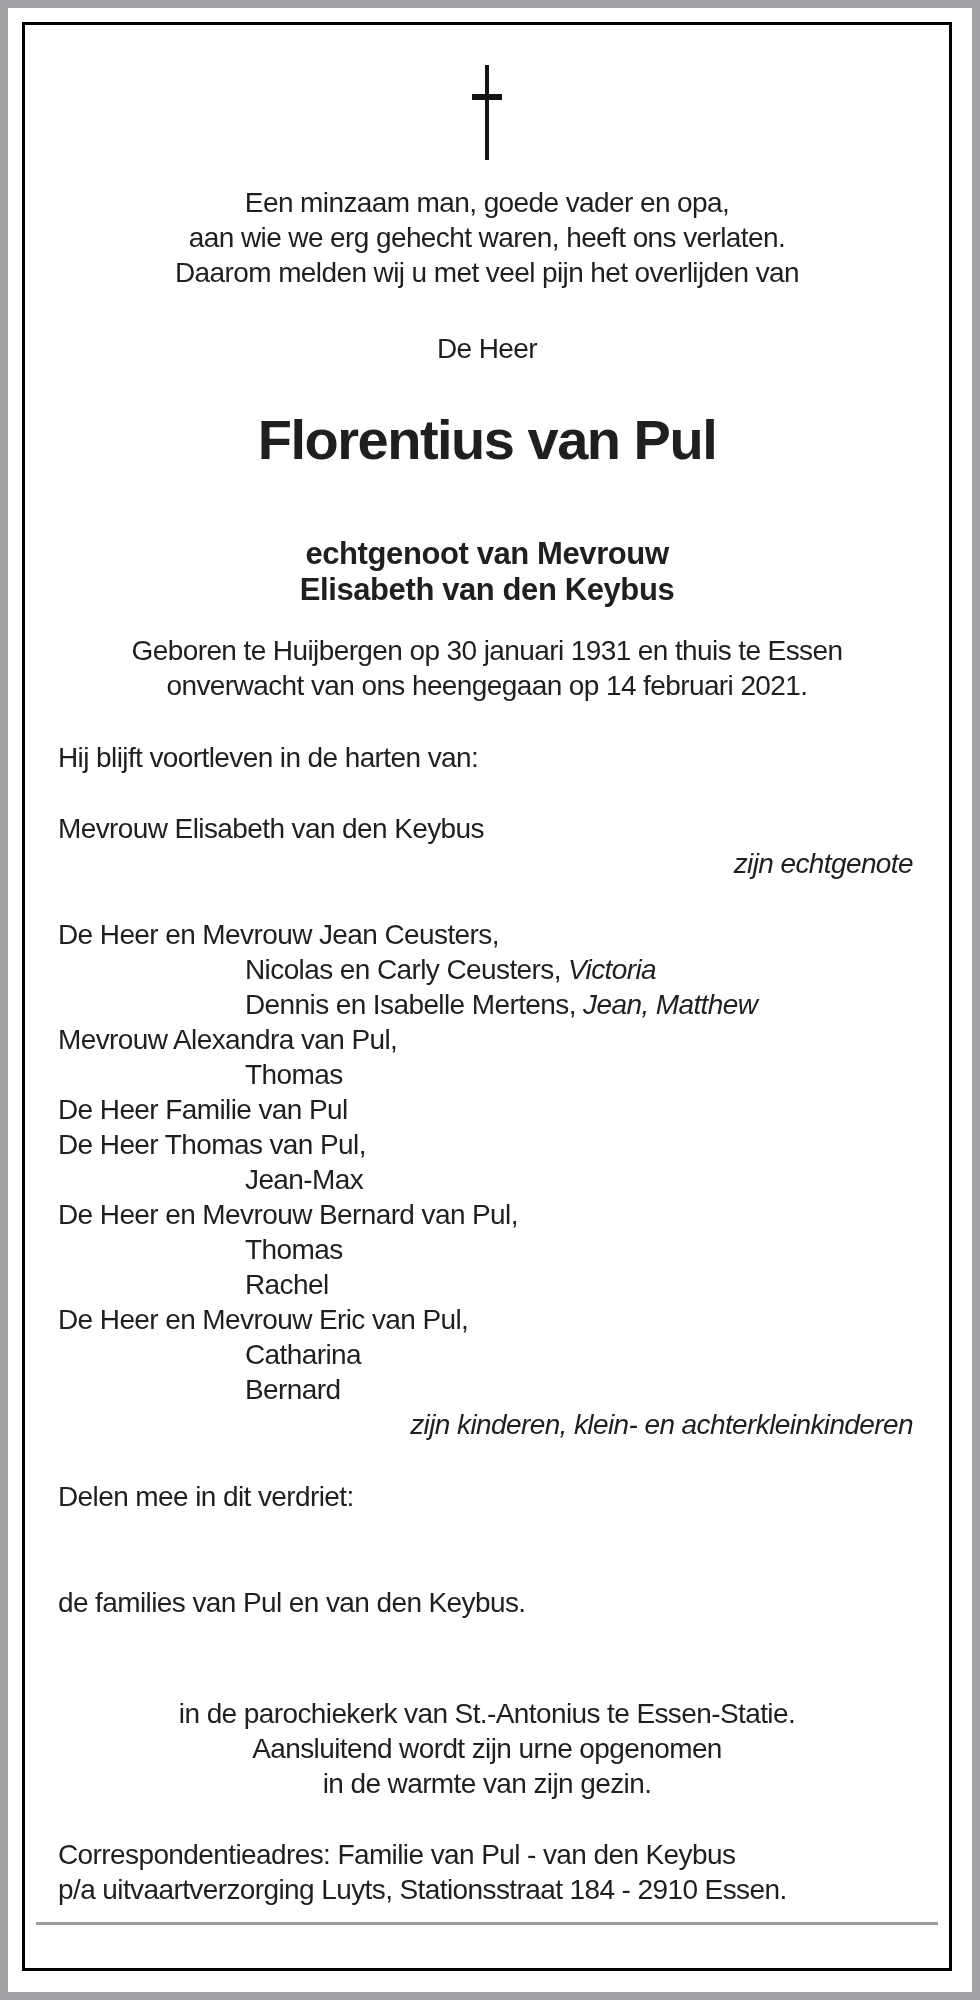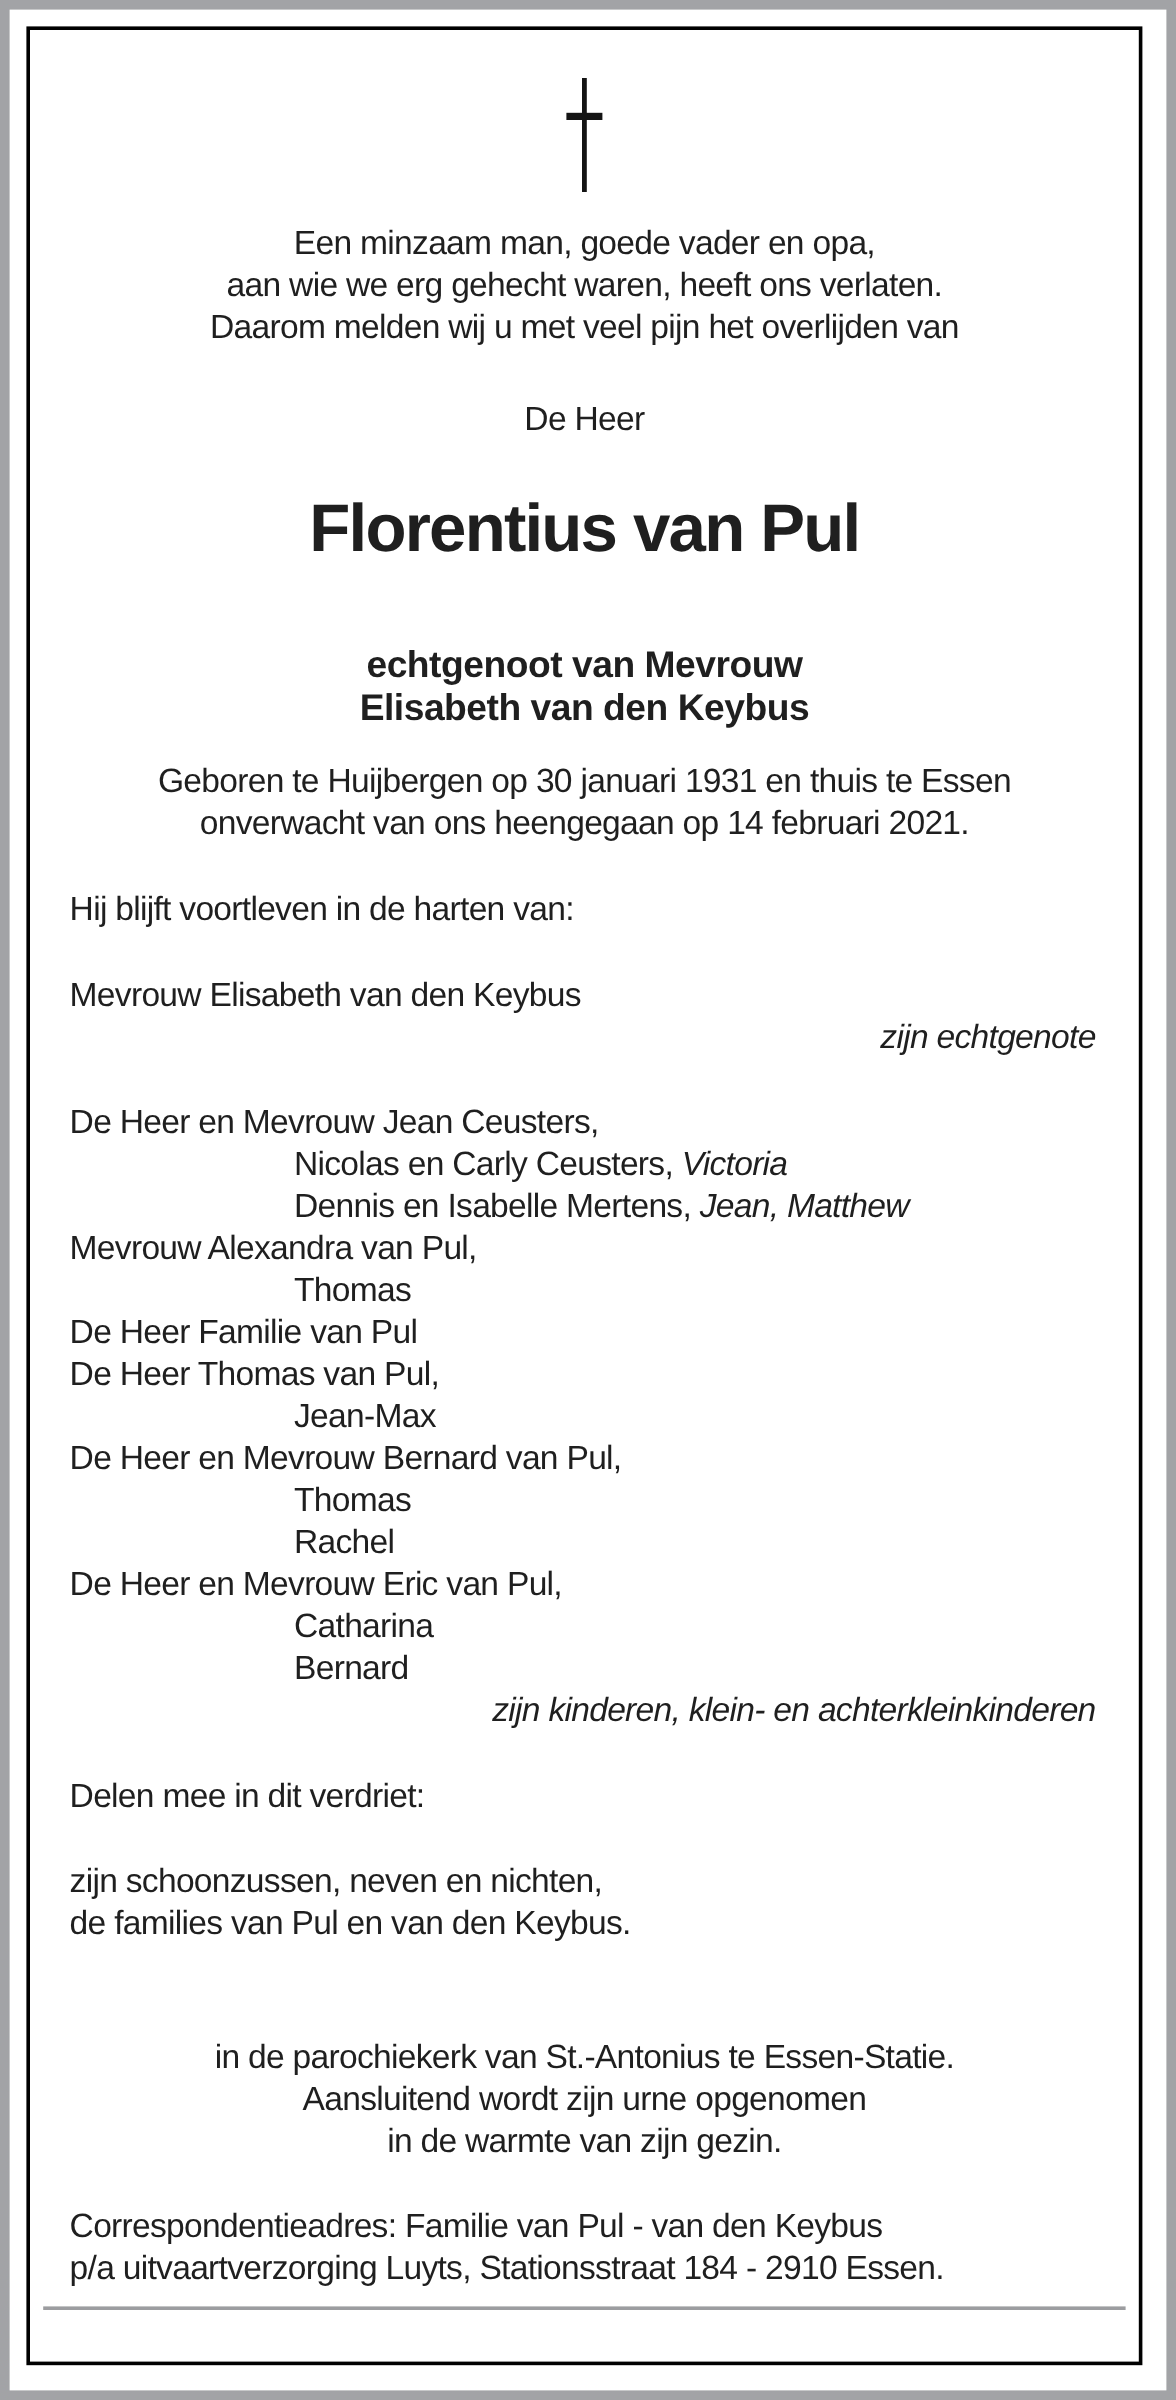--- a/index.html
+++ b/index.html
@@ -82,21 +82,20 @@
     <div class="txt left" style="top:1172px"><span>De Heer en Mevrouw Bernard van Pul,</span></div>
     <div class="txt indent" style="top:1207px"><span>Thomas</span></div>
     <div class="txt indent" style="top:1242px"><span>Rachel</span></div>
     <div class="txt left" style="top:1277px"><span>De Heer en Mevrouw Eric van Pul,</span></div>
     <div class="txt indent" style="top:1312px"><span>Catharina</span></div>
     <div class="txt indent" style="top:1347px"><span>Bernard</span></div>
   </div>
   <div class="txt right it" style="top:1382px">zijn kinderen, klein- en achterkleinkinderen</div>
 
   <div class="txt left" style="top:1454px">Delen mee in dit verdriet:</div>
-  <div class="txt left" style="top:1525px">zijn schoonzussen, neven en nichten,</div>
   <div class="txt left" style="top:1560px">de families van Pul en van den Keybus.</div>
 
   <div class="txt center" style="top:1671px">in de parochiekerk van St.-Antonius te Essen-Statie.</div>
   <div class="txt center" style="top:1706px">Aansluitend wordt zijn urne opgenomen</div>
   <div class="txt center" style="top:1741px">in de warmte van zijn gezin.</div>
 
   <div class="txt left" style="top:1812px">Correspondentieadres: Familie van Pul - van den Keybus</div>
   <div class="txt left" style="top:1847px">p/a uitvaartverzorging Luyts, Stationsstraat 184 - 2910 Essen.</div>
 
   <div class="divider"></div>

